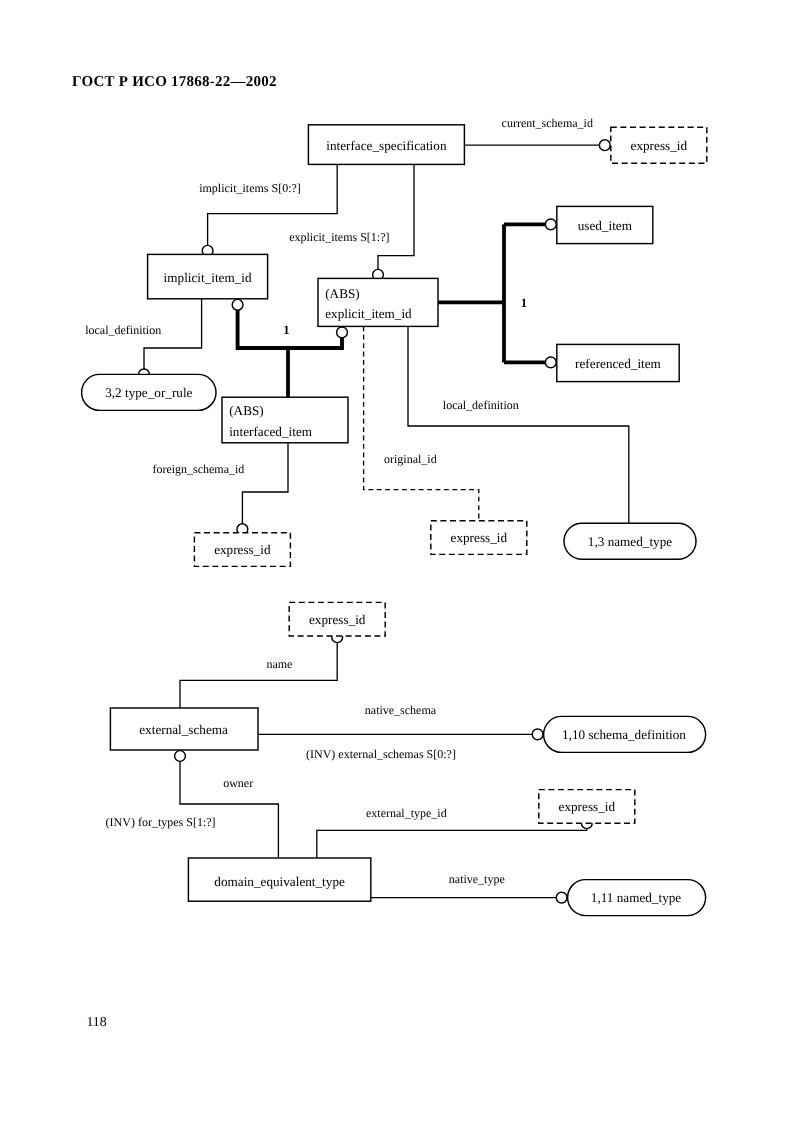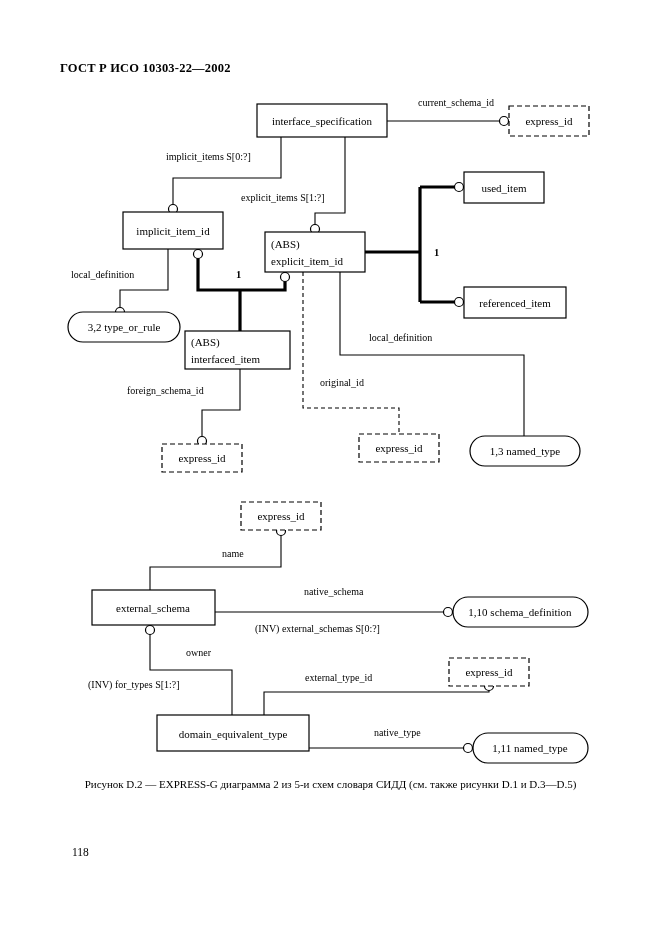--- a/index.html
+++ b/index.html
@@ -62,21 +62,21 @@
   .lnk { fill: none; stroke: #000000; stroke-width: 1.1; }
   .lnk-dash { fill: none; stroke: #000000; stroke-width: 1.1; stroke-dasharray: 4 3; }
   .lnk-thick { fill: none; stroke: #000000; stroke-width: 3.2; }
   .knob { fill: #ffffff; stroke: #000000; stroke-width: 1.2; }
 </style>
 </head>
 <body>
 
 <div id="page">
 
-  <div id="std-header">ГОСТ Р ИСО 10303-22—2002</div>
+  <div id="std-header">ГОСТ Р ИСО 17868-22—2002</div>
 
   <svg id="diagram" width="661" height="790" viewBox="0 0 661 790">
 
     <path class="lnk" d="M387,121 L500,121"></path>
     <circle class="knob" cx="504" cy="121" r="4.5"></circle>
     <text class="rel-label" x="418" y="106">current_schema_id</text>
 
     <path class="lnk" d="M281,137 L281,178 L173,178 L173,205"></path>
     <circle class="knob" cx="173" cy="209" r="4.5"></circle>
     <text class="rel-label" x="166" y="160">implicit_items S[0:?]</text>
@@ -185,16 +185,15 @@
     <text class="ent-label" x="489" y="676" text-anchor="middle">express_id</text>
 
     <rect class="box-solid" x="157" y="715" width="152" height="36"></rect>
     <text class="ent-label" x="233" y="738" text-anchor="middle">domain_equivalent_type</text>
 
     <rect class="box-round" x="473" y="733" width="115" height="30" rx="15" ry="15"></rect>
     <text class="ent-label" x="530" y="752" text-anchor="middle">1,11 named_type</text>
 
   </svg>
 
-  <div id="figure-caption">Рисунок D.2 — EXPRESS-G диаграмма 2 из 5-и схем словаря СИДД (см. также рисунки D.1 и D.3—D.5)</div>
   <div id="page-number">118</div>
 
 </div>
 
 </body></html>

